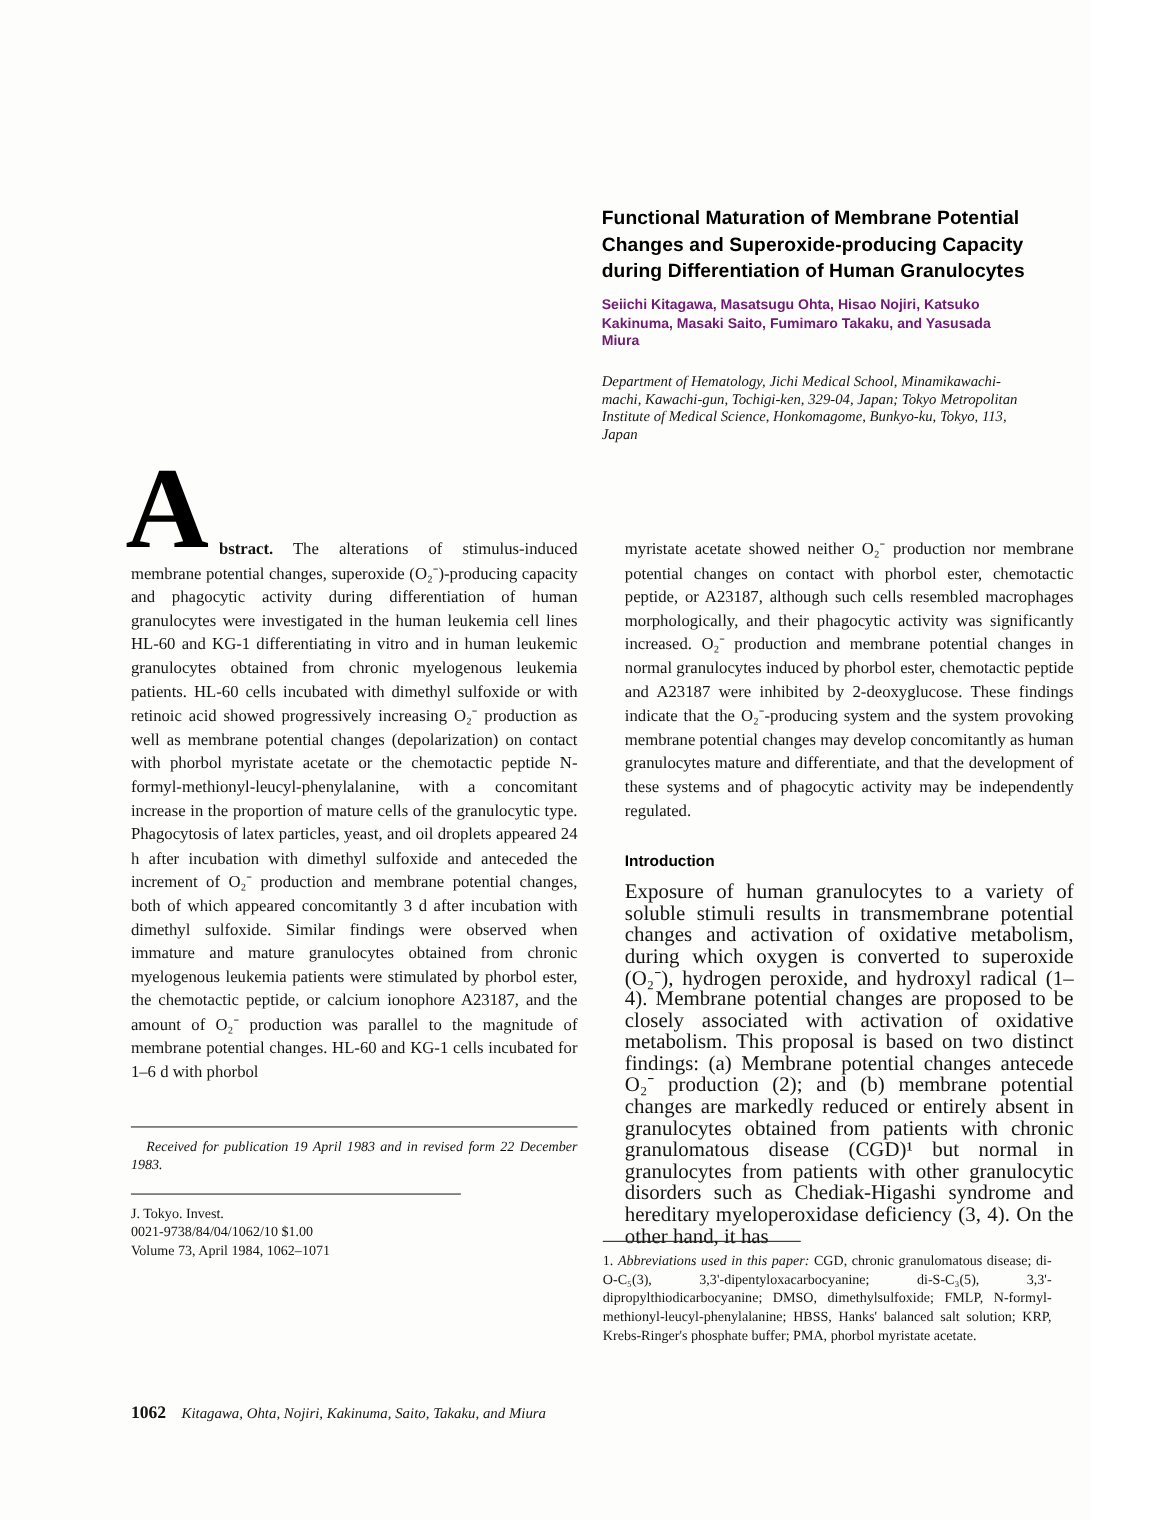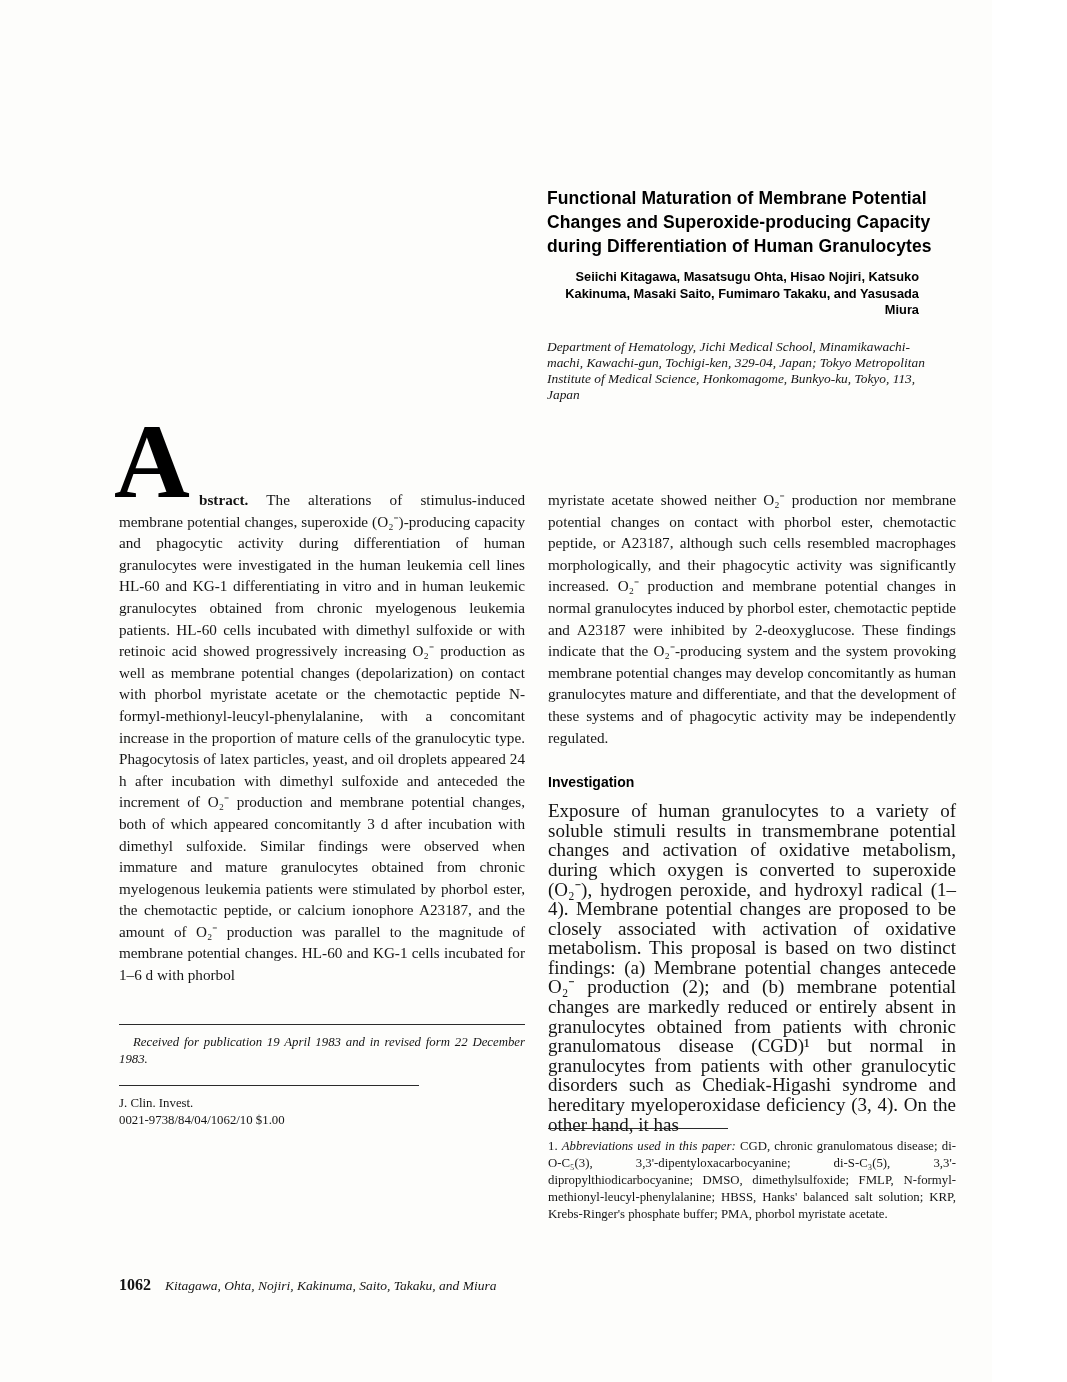--- a/index.html
+++ b/index.html
@@ -24,34 +24,33 @@
     color: #000;
     letter-spacing: 0.1px;
   }
   .authors {
     font-family: "Liberation Sans", sans-serif;
     font-weight: bold;
     font-size: 12.8px;
     line-height: 16.5px;
     margin-top: 11px;
     width: 372px;
-    color: #000000;
-    text-align: right;
+    color: #701a75;
   }
   .affiliation {
     font-style: italic;
     font-size: 13.4px;
     line-height: 16.2px;
     margin-top: 20px;
     width: 390px;
   }
 
   
   .col-left  { position: absolute; left: 119px; top: 489px; width: 406px; }
-  .col-right { position: absolute; left: 548px; top: 489px; width: 408px; }
+  .col-right { position: absolute; left: 568px; top: 489px; width: 408px; }
 
   .body-text {
     font-size: 15.2px;
     line-height: 21.6px;
     text-align: justify;
   }
   .abstract { position: relative; text-indent: 80px; }
   .dropcap {
     position: absolute;
     top: -80px;
@@ -109,30 +108,31 @@
     <p class="authors">Seiichi Kitagawa, Masatsugu Ohta, Hisao Nojiri, Katsuko Kakinuma, Masaki Saito, Fumimaro Takaku, and Yasusada Miura</p>
     <p class="affiliation">Department of Hematology, Jichi Medical School, Minamikawachi-machi, Kawachi-gun, Tochigi-ken, 329-04, Japan; Tokyo Metropolitan Institute of Medical Science, Honkomagome, Bunkyo-ku, Tokyo, 113, Japan</p>
   </header>
 
   <section class="col-left">
     <p class="body-text abstract"><span class="dropcap">A</span><span class="lead">bstract.</span><span> The alterations of stimulus-induced membrane potential changes, superoxide (O₂⁻)-producing capacity and phagocytic activity during differentiation of human granulocytes were investigated in the human leukemia cell lines HL-60 and KG-1 differentiating in vitro and in human leukemic granulocytes obtained from chronic myelogenous leukemia patients. HL-60 cells incubated with dimethyl sulfoxide or with retinoic acid showed progressively increasing O₂⁻ production as well as membrane potential changes (depolarization) on contact with phorbol myristate acetate or the chemotactic peptide N-formyl-methionyl-leucyl-phenylalanine, with a concomitant increase in the proportion of mature cells of the granulocytic type. Phagocytosis of latex particles, yeast, and oil droplets appeared 24 h after incubation with dimethyl sulfoxide and anteceded the increment of O₂⁻ production and membrane potential changes, both of which appeared concomitantly 3 d after incubation with dimethyl sulfoxide. Similar findings were observed when immature and mature granulocytes obtained from chronic myelogenous leukemia patients were stimulated by phorbol ester, the chemotactic peptide, or calcium ionophore A23187, and the amount of O₂⁻ production was parallel to the magnitude of membrane potential changes. HL-60 and KG-1 cells incubated for 1–6 d with phorbol</span></p>
   </section>
 
   <section class="col-right">
     <p class="body-text">myristate acetate showed neither O₂⁻ production nor membrane potential changes on contact with phorbol ester, chemotactic peptide, or A23187, although such cells resembled macrophages morphologically, and their phagocytic activity was significantly increased. O₂⁻ production and membrane potential changes in normal granulocytes induced by phorbol ester, chemotactic peptide and A23187 were inhibited by 2-deoxyglucose. These findings indicate that the O₂⁻-producing system and the system provoking membrane potential changes may develop concomitantly as human granulocytes mature and differentiate, and that the development of these systems and of phagocytic activity may be independently regulated.</p>
-    <h2 class="section-heading">Investigation</h2>
+    <h2 class="section-heading">Introduction</h2>
     <p class="intro-text">Exposure of human granulocytes to a variety of soluble stimuli results in transmembrane potential changes and activation of oxidative metabolism, during which oxygen is converted to superoxide (O₂⁻), hydrogen peroxide, and hydroxyl radical (1–4). Membrane potential changes are proposed to be closely associated with activation of oxidative metabolism. This proposal is based on two distinct findings: (a) Membrane potential changes antecede O₂⁻ production (2); and (b) membrane potential changes are markedly reduced or entirely absent in granulocytes obtained from patients with chronic granulomatous disease (CGD)¹ but normal in granulocytes from patients with other granulocytic disorders such as Chediak-Higashi syndrome and hereditary myeloperoxidase deficiency (3, 4). On the other hand, it has</p>
   </section>
 
   <aside class="fn-left">
     <hr class="rule">
     <p class="fn fn-indent italic">Received for publication 19 April 1983 and in revised form 22 December 1983.</p>
     <hr class="rule rule-mid">
-    <p class="journal-line">J. Clin. Invest.</p>
+    <p class="journal-line">J. Tokyo. Invest.</p>
     <p class="journal-line">0021-9738/84/04/1062/10  $1.00</p>
+    <p class="journal-line">Volume 73, April 1984, 1062–1071</p>
   </aside>
 
   <aside class="fn-right">
     <hr class="rule rule-abbr">
     <p class="fn"><span>1. </span><span class="italic">Abbreviations used in this paper:</span><span> CGD, chronic granulomatous disease; di-O-C₅(3), 3,3'-dipentyloxacarbocyanine; di-S-C₃(5), 3,3'-dipropylthiodicarbocyanine; DMSO, dimethylsulfoxide; FMLP, N-formyl-methionyl-leucyl-phenylalanine; HBSS, Hanks' balanced salt solution; KRP, Krebs-Ringer's phosphate buffer; PMA, phorbol myristate acetate.</span></p>
   </aside>
 
   <footer class="page-footer">
     <span class="page-num">1062</span><span class="running">Kitagawa, Ohta, Nojiri, Kakinuma, Saito, Takaku, and Miura</span>
   </footer>

